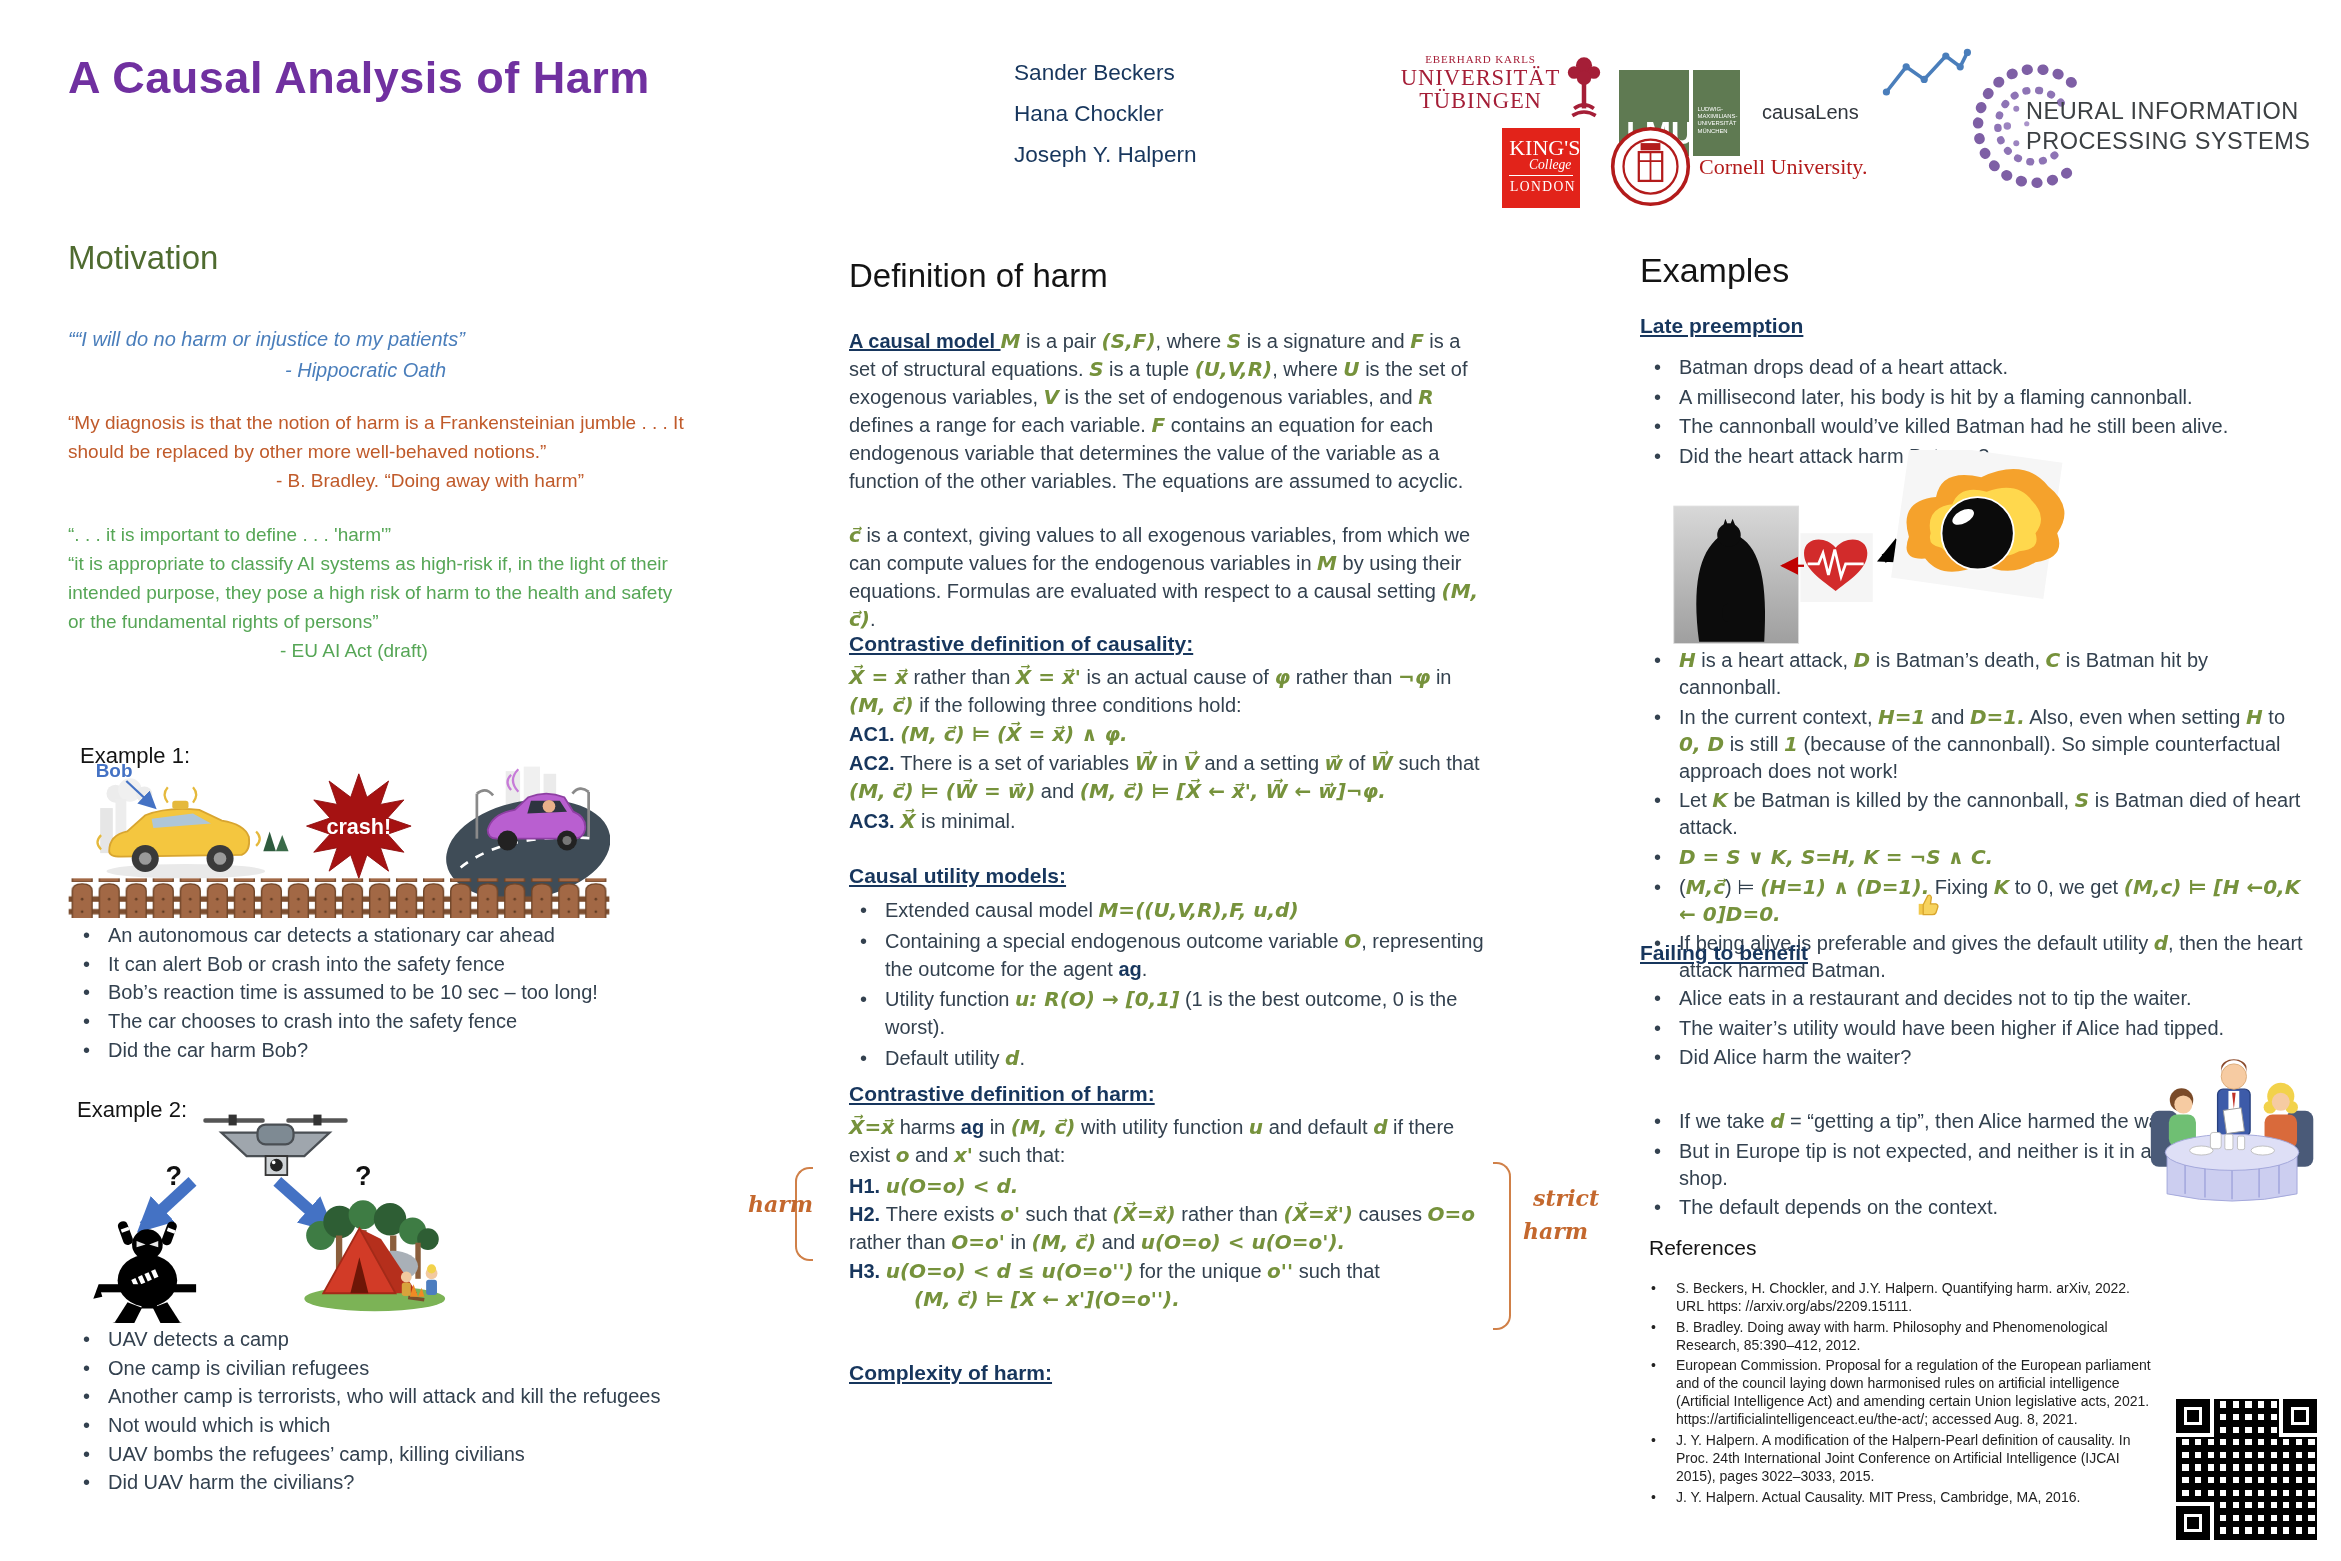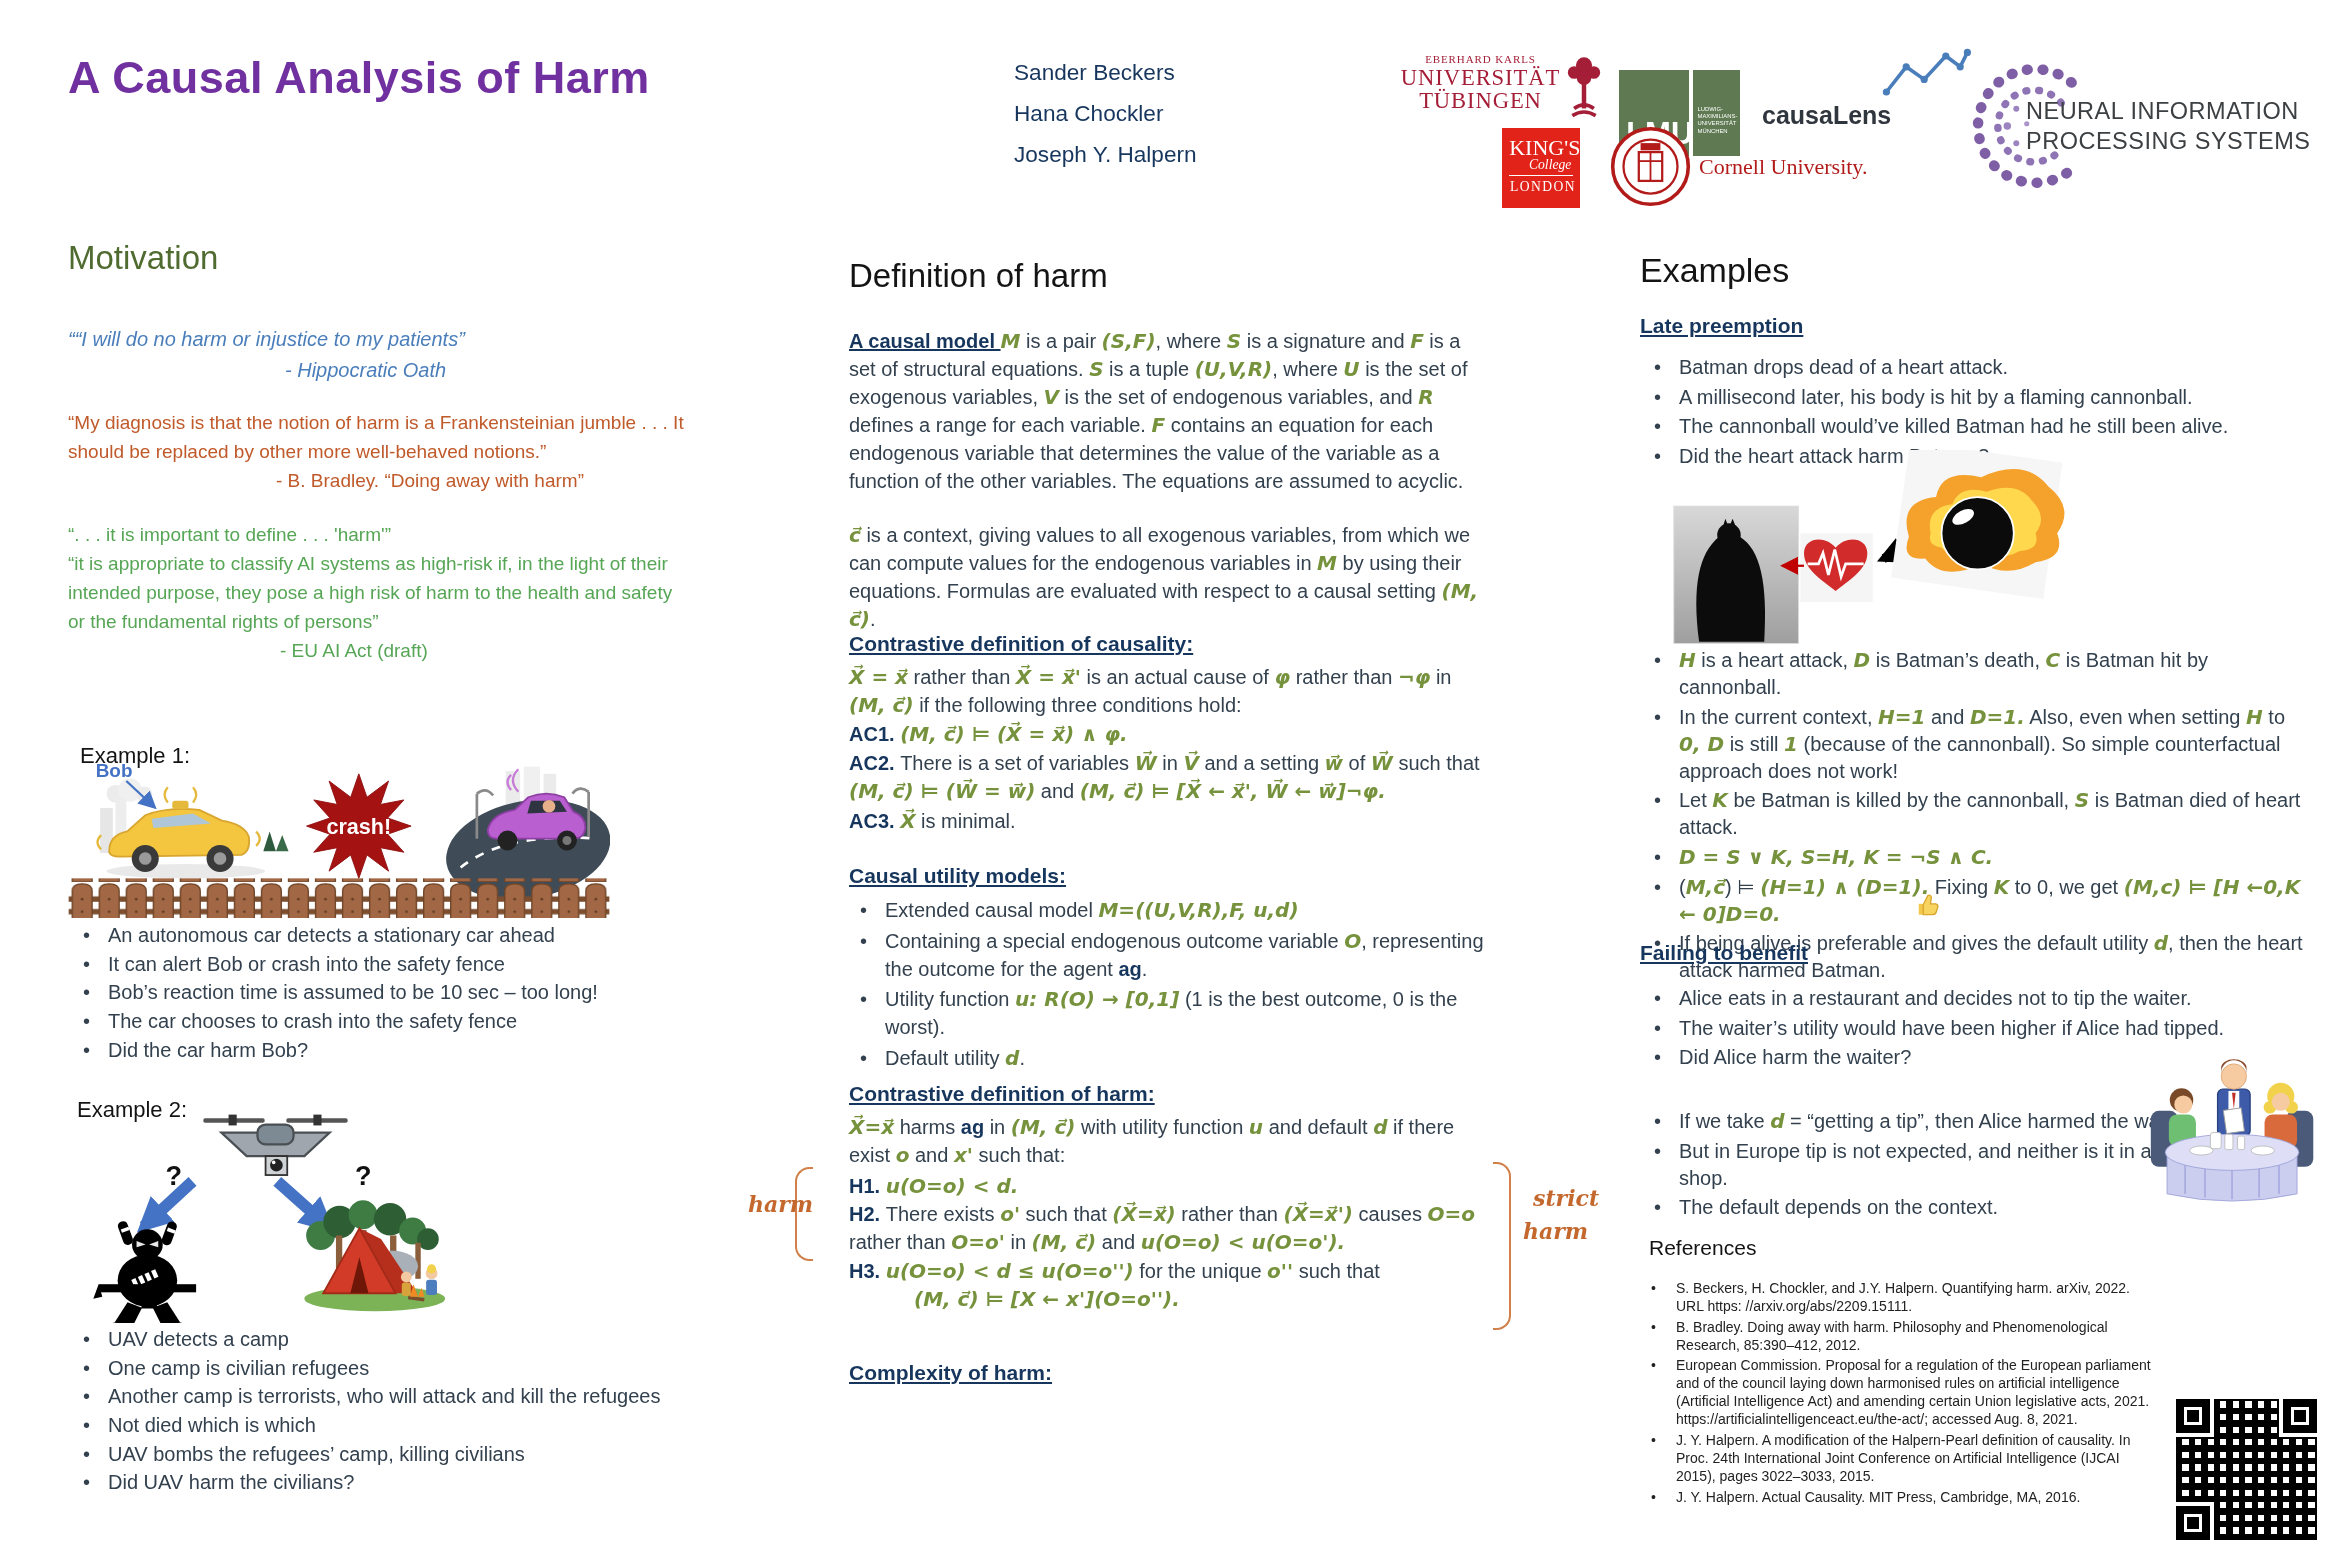--- a/index.html
+++ b/index.html
@@ -71,21 +71,21 @@
     <path d="M8,72 Q21,64 34,72" stroke="#A51E37" stroke-width="4" fill="none"></path>
   </svg>
 
   <div class="abs lmu-box" style="left:1619px;top:70px;width:70px;height:86px;">
     <div style="position:absolute;left:7.2px;bottom:3.6px;font-size:31px;font-weight:bold;">LMU</div>
   </div>
   <div class="abs lmu-box" style="left:1693px;top:70px;width:47px;height:86px;">
     <div style="position:absolute;left:4.5px;top:36px;font-size:5.9px;line-height:7.2px;width:40px;">LUDWIG-MAXIMILIANS-UNIVERSITÄT MÜNCHEN</div>
   </div>
 
-  <div class="abs" style="left:1762px;top:101px;font-size:25px;font-weight:bold;color:#30363D;">causaLens</div>
+  <div class="abs" style="left:1762px;top:101px;font-size:20px;font-weight:normal;color:#30363D;">causaLens</div>
   <svg class="abs" style="left:1881px;top:47px;" width="90" height="54" viewBox="0 0 100 60">
     <polyline points="6,50 28,22 48,36 72,10 88,22 96,6" fill="none" stroke="#4A7EBB" stroke-width="4"></polyline>
     <circle cx="6" cy="50" r="4" fill="#4A7EBB"></circle>
       <circle cx="28" cy="22" r="4" fill="#4A7EBB"></circle>
     <circle cx="48" cy="36" r="4" fill="#4A7EBB"></circle>
       <circle cx="72" cy="10" r="4" fill="#4A7EBB"></circle>
     <circle cx="88" cy="22" r="4" fill="#4A7EBB"></circle>
       <circle cx="96" cy="6" r="4" fill="#4A7EBB"></circle>
   </svg>
 
@@ -279,21 +279,21 @@
       <rect x="132" y="87" width="12" height="17" rx="3" fill="#4C7DBF"></rect>
       <rect x="112" y="106" width="18" height="4" fill="#7A4E2B" transform="rotate(8 121 108)"></rect>
       <polygon points="118,92 123,106 127,96 130,106 114,106" fill="#F08A24"></polygon>
     </g>
   </svg>
 
   <ul class="abs bul body-txt" style="left:72px;top:1326px;width:651px;line-height:26px;">
     <li>UAV detects a camp</li>
     <li>One camp is civilian refugees</li>
     <li>Another camp is terrorists, who will attack and kill the refugees</li>
-    <li>Not died which is which</li>
+    <li>Not would which is which</li>
     <li>UAV bombs the refugees’ camp, killing civilians</li>
     <li>Did UAV harm the civilians?</li>
   </ul>
 
   <div class="abs col-head" style="left:849px;top:257px;">Definition of harm</div>
 
   <div class="abs body-txt" style="left:849px;top:327px;width:643px;"><span class="seg-hb">A causal model </span><span class="seg-g">M</span><span class="seg-n"> is a pair </span><span class="seg-g">(S,F)</span><span class="seg-n">, where </span><span class="seg-g">S</span><span class="seg-n"> is a signature and </span><span class="seg-g">F</span><span class="seg-n"> is a set of structural equations. </span><span class="seg-g">S</span><span class="seg-n"> is a tuple </span><span class="seg-g">(U,V,R)</span><span class="seg-n">, where </span><span class="seg-g">U</span><span class="seg-n"> is the set of exogenous variables, </span><span class="seg-g">V</span><span class="seg-n"> is the set of endogenous variables, and </span><span class="seg-g">R</span><span class="seg-n"> defines a range for each variable. </span><span class="seg-g">F</span><span class="seg-n"> contains an equation for each endogenous variable that determines the value of the variable as a function of the other variables. The equations are assumed to acyclic.</span></div>
   <div class="abs body-txt" style="left:849px;top:521px;width:643px;"><span class="seg-g">c⃗</span><span class="seg-n"> is a context, giving values to all exogenous variables, from which we can compute values for the endogenous variables in </span><span class="seg-g">M</span><span class="seg-n"> by using their equations. Formulas are evaluated with respect to a causal setting </span><span class="seg-g">(M, c⃗)</span><span class="seg-n">.</span></div>
 
   <div class="abs h-navy" style="left:849px;top:632px;">Contrastive definition of causality:</div>

